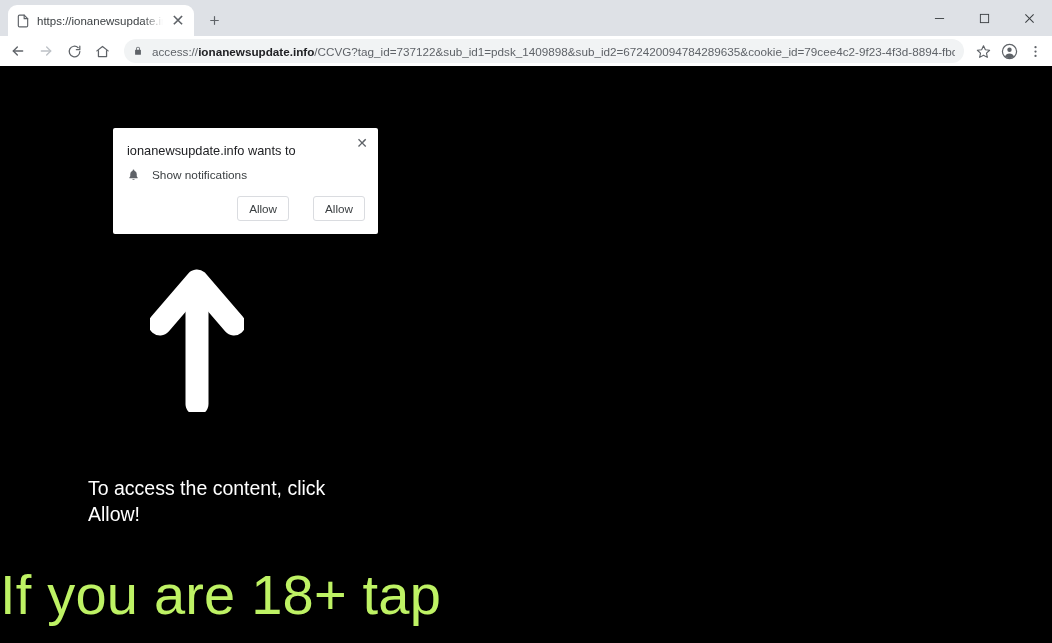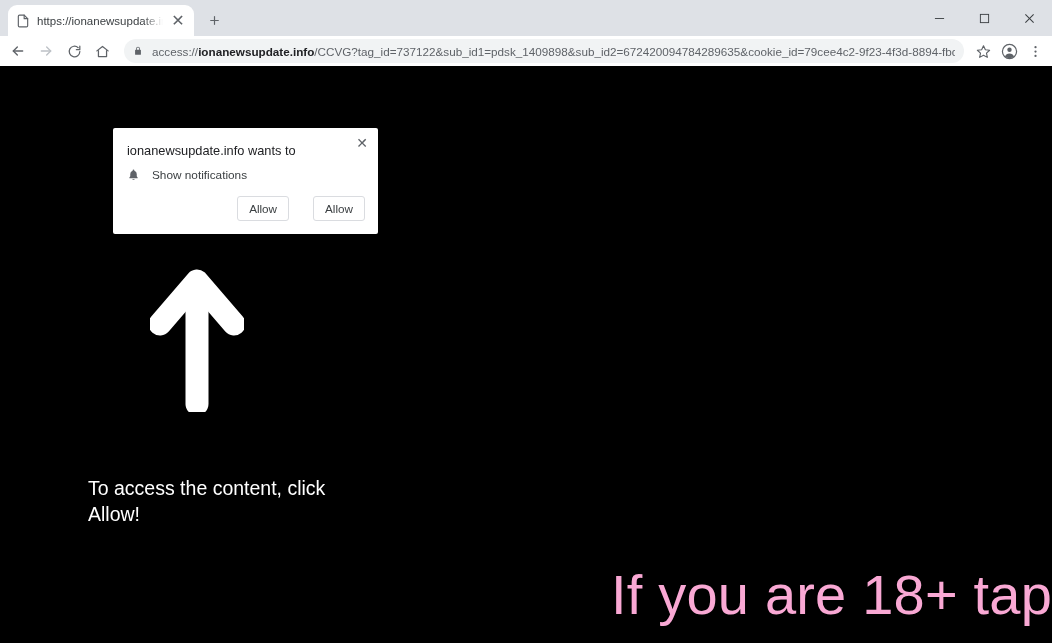--- a/index.html
+++ b/index.html
@@ -131,22 +131,22 @@
     width: 240px;
     color: #fff;
     font-size: 19.5px;
     line-height: 1.32;
   }
 
   .headline {
     position: absolute;
     left: 0; right: 0;
     top: 496px;
-    text-align: right;
-    color: #f9a8d4;
+    text-align: left;
+    color: #bef264;
     font-size: 56px;
     font-weight: 400;
     letter-spacing: 0.2px;
   }
 
   
   .permission {
     position: absolute;
     left: 113px;
     top: 62px;

